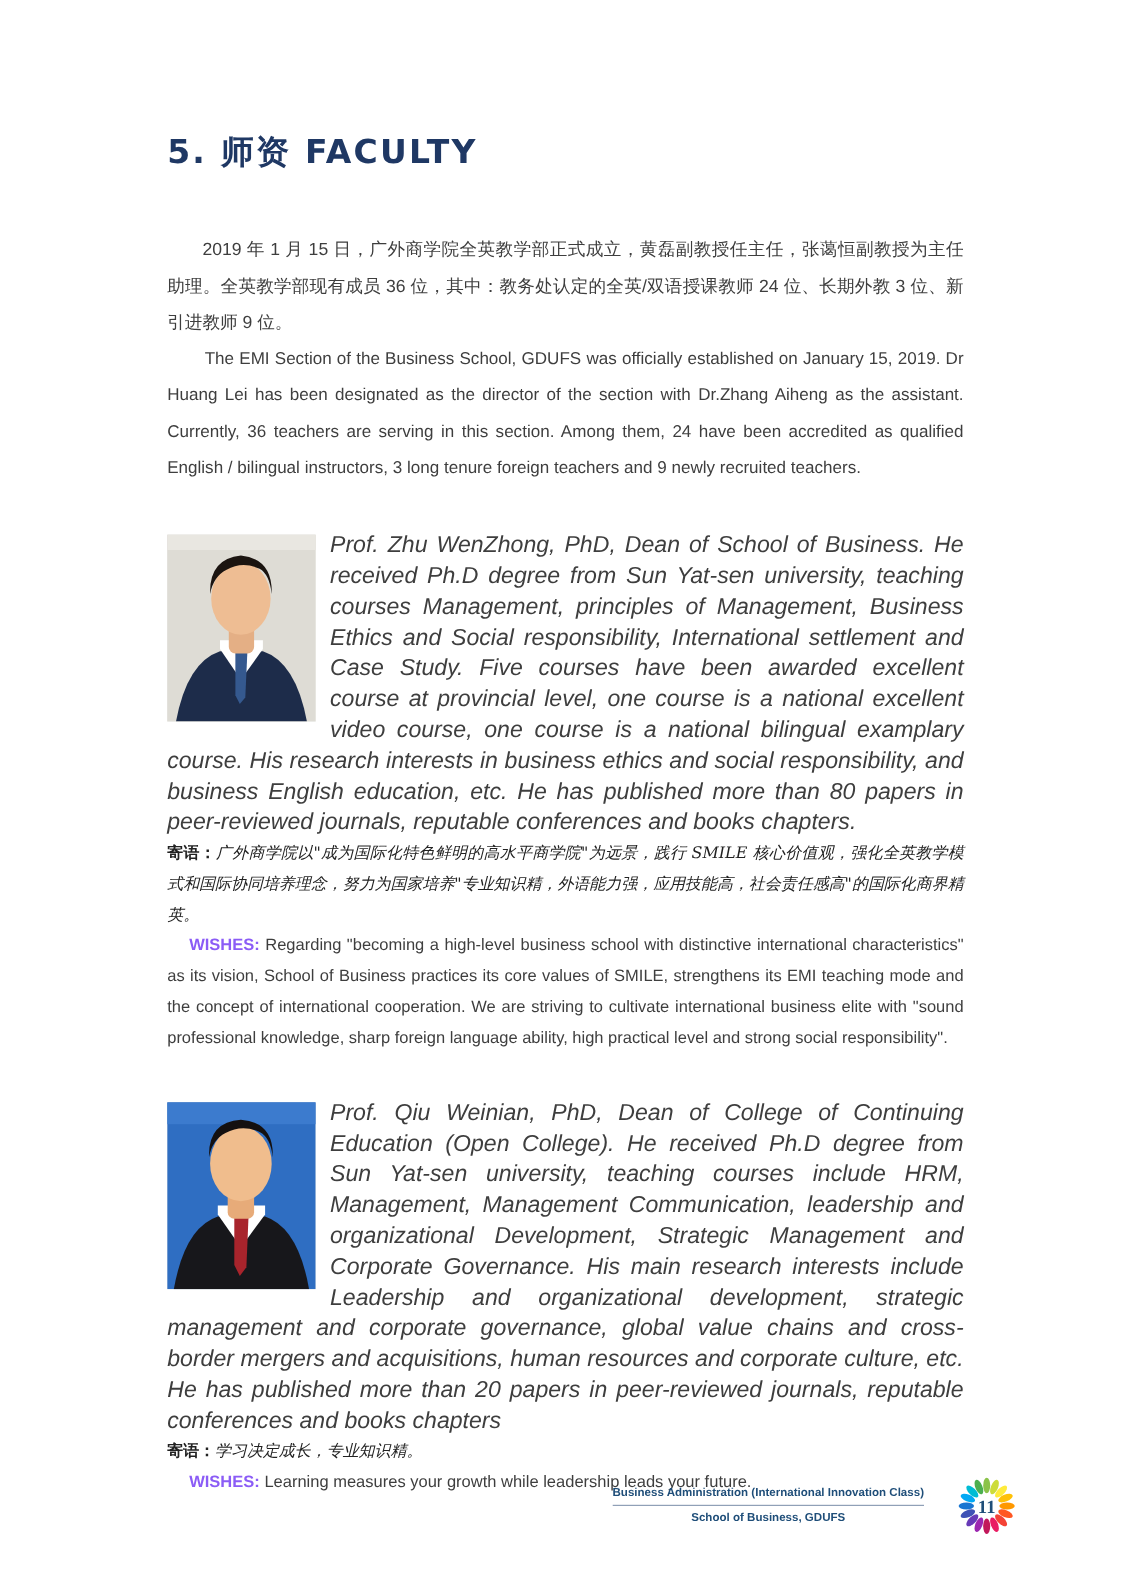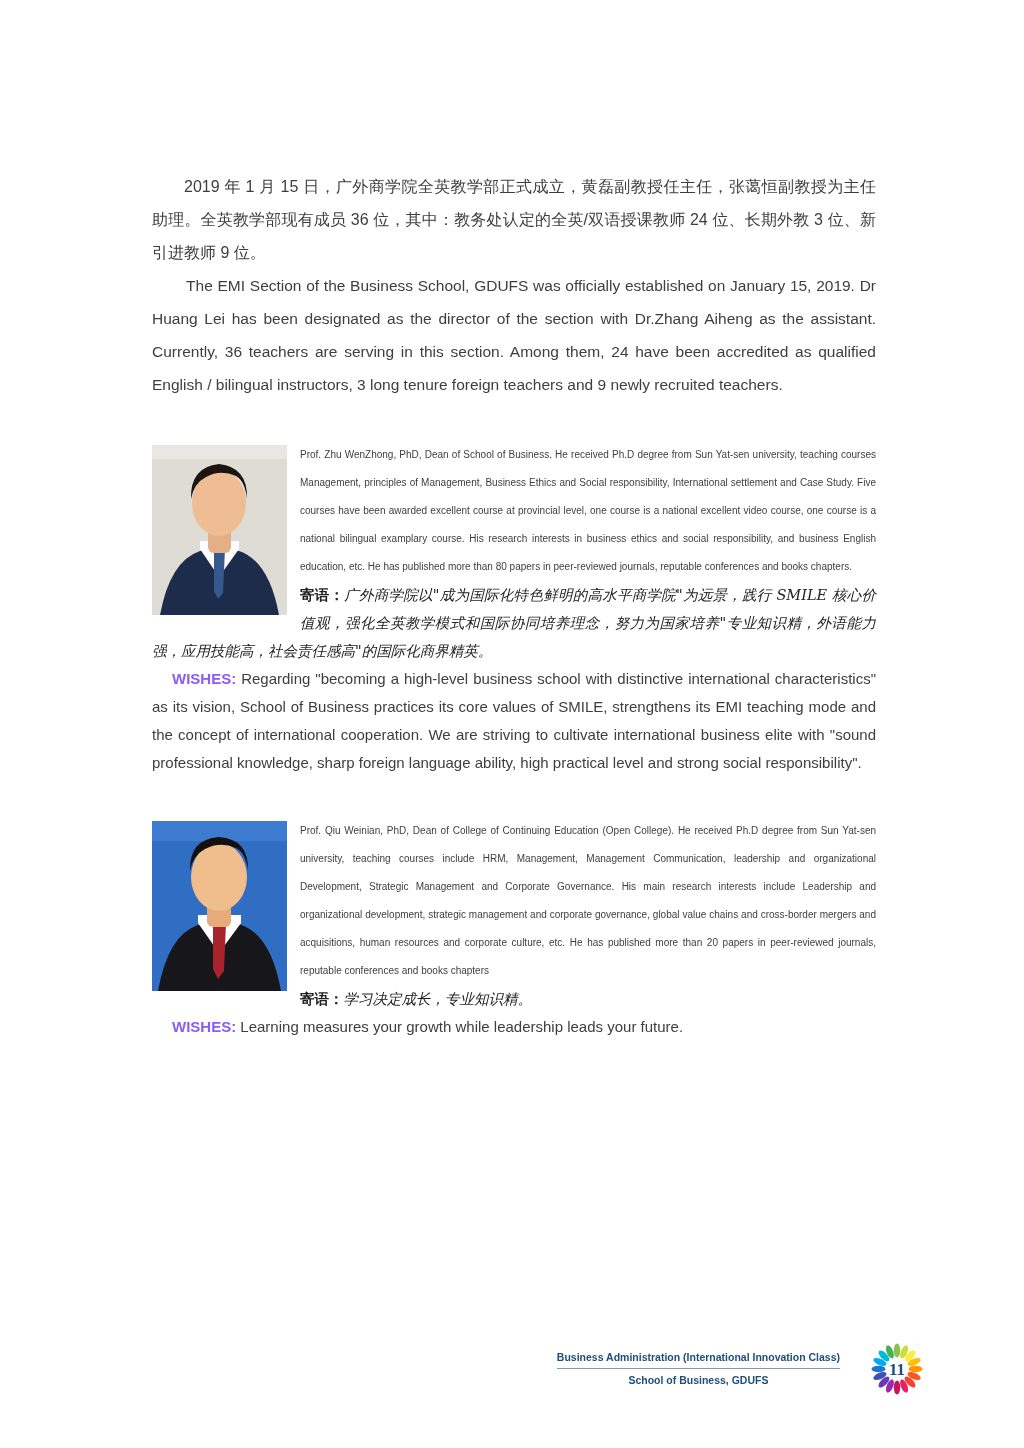--- a/index.html
+++ b/index.html
@@ -46,23 +46,24 @@
     margin: 4px 13px 8px 0;
     background: #e8e8e4;
   }
   .photo svg { display: block; width: 100%; height: 100%; }
   .bio-zh {
     font-size: 15px;
     line-height: 29px;
     text-align: justify;
   }
   .bio-en {
-    font-size: 10px;
+    font-size: 21px;
     line-height: 28px;
     text-align: justify;
+    font-style: italic;
   }
   .wishes-zh {
     font-size: 14.5px;
     line-height: 28px;
     text-align: justify;
     color: #222222;
   }
   .wishes-zh .label { font-weight: bold; font-style: normal; }
   .wishes-zh .kai {
     font-family: "DejaVu Serif", serif;
@@ -102,20 +103,21 @@
     font-size: 17px;
     font-weight: bold;
     fill: #1f4e79;
   }
 </style>
 </head>
 <body>
 
 <div class="page">
 
+  <h1 class="title">5. 师资 FACULTY</h1>
 
   <p class="intro-zh">2019 年 1 月 15 日，广外商学院全英教学部正式成立，黄磊副教授任主任，张蔼恒副教授为主任助理。全英教学部现有成员 36 位，其中：教务处认定的全英/双语授课教师 24 位、长期外教 3 位、新引进教师 9 位。</p>
   <p class="intro-en">The EMI Section of the Business School, GDUFS was officially established on January 15, 2019. Dr Huang Lei has been designated as the director of the section with Dr.Zhang Aiheng as the assistant. Currently, 36 teachers are serving in this section. Among them, 24 have been accredited as qualified English / bilingual instructors, 3 long tenure foreign teachers and 9 newly recruited teachers.</p>
 
   <section class="profile">
     <div class="photo">
       <svg viewBox="0 0 135 170" xmlns="http://www.w3.org/2000/svg">
         <rect width="135" height="170" fill="#dedcd5"></rect>
         <rect width="135" height="14" fill="#e9e7e1"></rect>
         <path d="M8 170 Q18 116 48 106 L87 106 Q117 116 127 170 Z" fill="#1d2c4a"></path>

